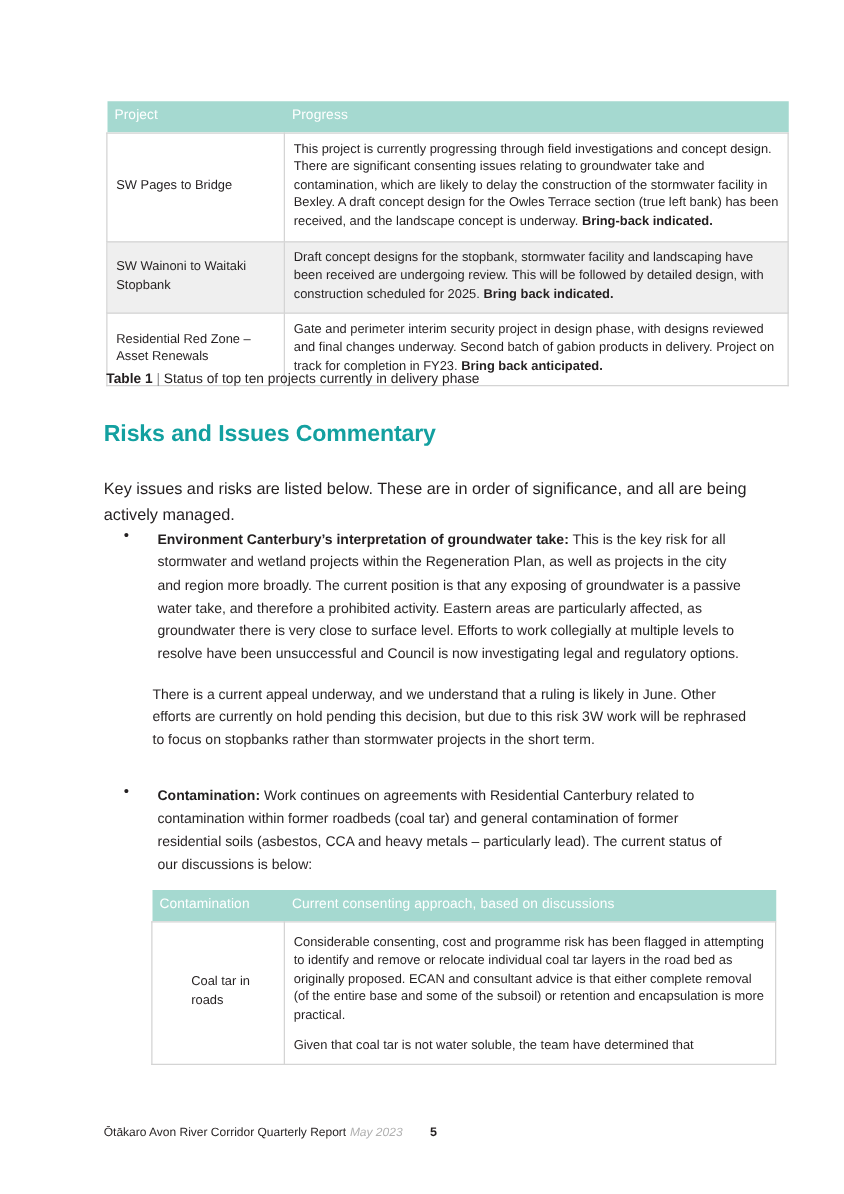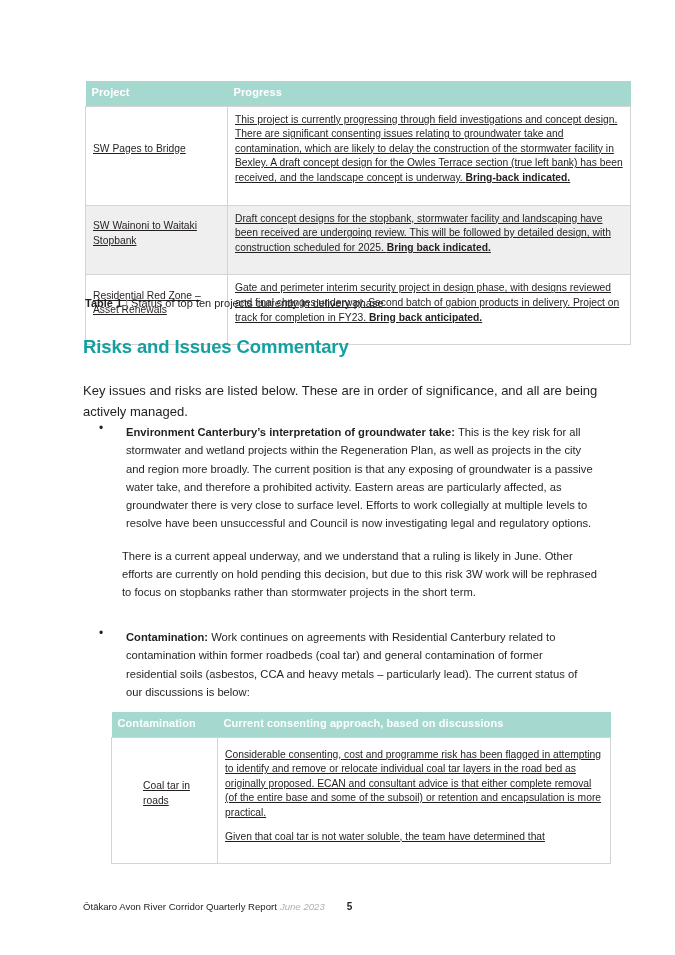--- a/index.html
+++ b/index.html
@@ -27,50 +27,49 @@
   .doc-table {
     position: absolute;
     border-collapse: collapse;
     table-layout: fixed;
     font-size: 10.3px;
     line-height: 1.42;
   }
   .doc-table th {
     background: #a5d9d0;
     color: #ffffff;
-    font-weight: bold;
+    font-weight: normal;
     font-size: 11px;
     text-align: left;
     padding: 4px 6px 5px 6px;
     border: none;
     letter-spacing: 0.1px;
   }
   .doc-table td {
     border: 1px solid #d4d4d4;
-    padding: 6px 7px 19px 7px;
+    padding: 6px 7px 7px 7px;
     vertical-align: middle;
     background: #ffffff;
-    text-decoration: underline;
   }
   .doc-table td.shaded { background: #efefef; }
   .doc-table td.body-cell { vertical-align: top; }
   .doc-table td p { margin: 4px 0 9px 0; }
   .doc-table td p:last-child { margin-bottom: 0; }
   .doc-table b { font-weight: bold; }
 
   
   #projects-table {
     left: 85px; top: 81px; width: 545px;
   }
   #projects-table col.c1 { width: 142px; }
   #projects-table col.c2 { width: 403px; }
 
   
   #contamination-table {
-    left: 111px; top: 712px; width: 499px;
+    left: 121px; top: 712px; width: 499px;
   }
   #contamination-table col.c1 { width: 106px; }
   #contamination-table col.c2 { width: 393px; }
   #contamination-table .clipped {
     height: 100px;
     overflow: hidden;
   }
 
   
   .caption {
@@ -226,16 +225,16 @@
           <div class="clipped">
             <p>Considerable consenting, cost and programme risk has been flagged in attempting to identify and remove or relocate individual coal tar layers in the road bed as originally proposed.  ECAN and consultant advice is that either complete removal (of the entire base and some of the subsoil) or retention and encapsulation is more practical.</p>
             <p>Given that coal tar is not water soluble, the team have determined that encapsulation is the most suitable and balanced approach.  Complete removal is</p>
           </div>
         </td>
       </tr>
     </tbody>
   </table>
 
   <div class="footer">
-    <span>Ōtākaro Avon River Corridor Quarterly Report</span><span class="date">June 2023</span><span class="pagenum">5</span>
+    <span>Ōtākaro Avon River Corridor Quarterly Report</span><span class="date">May 2023</span><span class="pagenum">5</span>
   </div>
 
 </div>
 
 </body></html>

